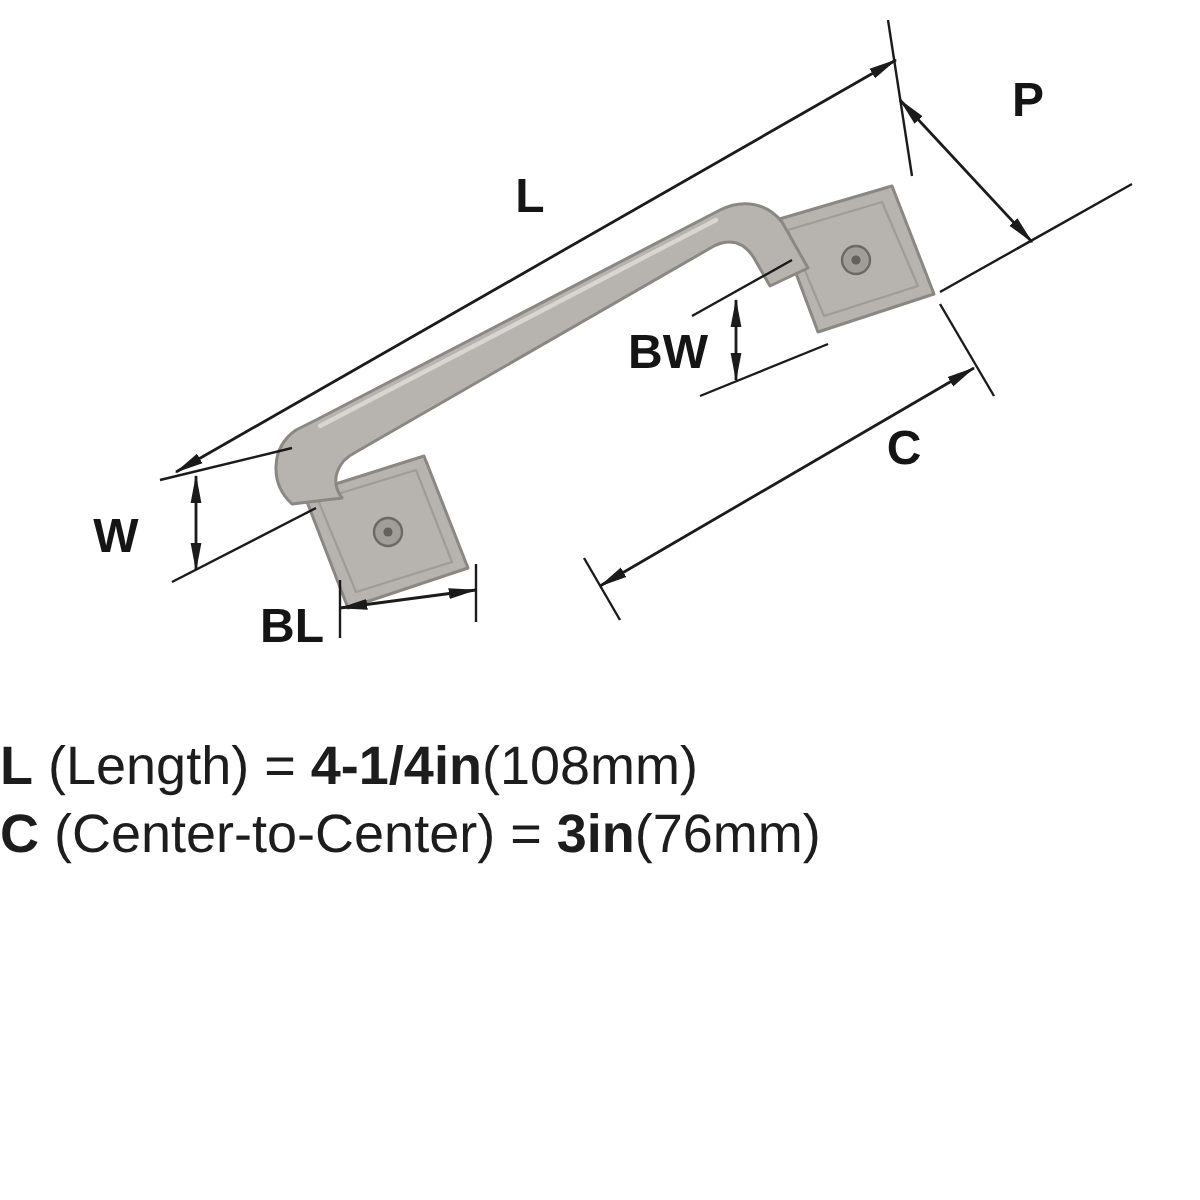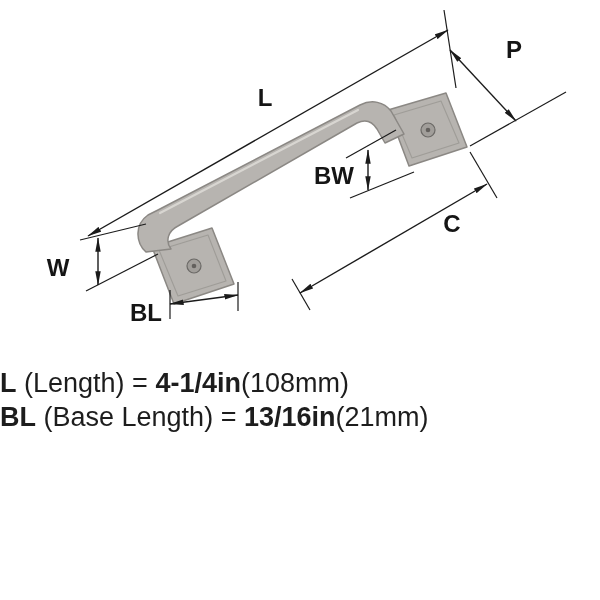--- a/index.html
+++ b/index.html
@@ -151,16 +151,16 @@
 
       <line class="ext" x1="170" y1="290" x2="170" y2="319"></line>
       <line class="ext" x1="238" y1="282" x2="238" y2="311"></line>
       <line class="dim" x1="170" y1="304" x2="238" y2="295" marker-start="url(#arr)" marker-end="url(#arr)"></line>
       <text class="dim-label" x="162" y="321" text-anchor="end">BL</text>
     </g>
   </svg>
 
   <div class="specs">
     <div class="spec-line"><span class="b">L</span> <span>(Length)</span> <span>=</span> <span class="b">4-1/4in</span><span>(108mm)</span></div>
-    <div class="spec-line"><span class="b">BL</span> <span>(Base Length)</span> <span>=</span> <span class="b">13/16in</span><span>(21mm)</span></div>
+    <div class="spec-line"><span class="b">C</span> <span>(Center-to-Center)</span> <span>=</span> <span class="b">3in</span><span>(76mm)</span></div>
   </div>
 
 </div>
 
 </body></html>

